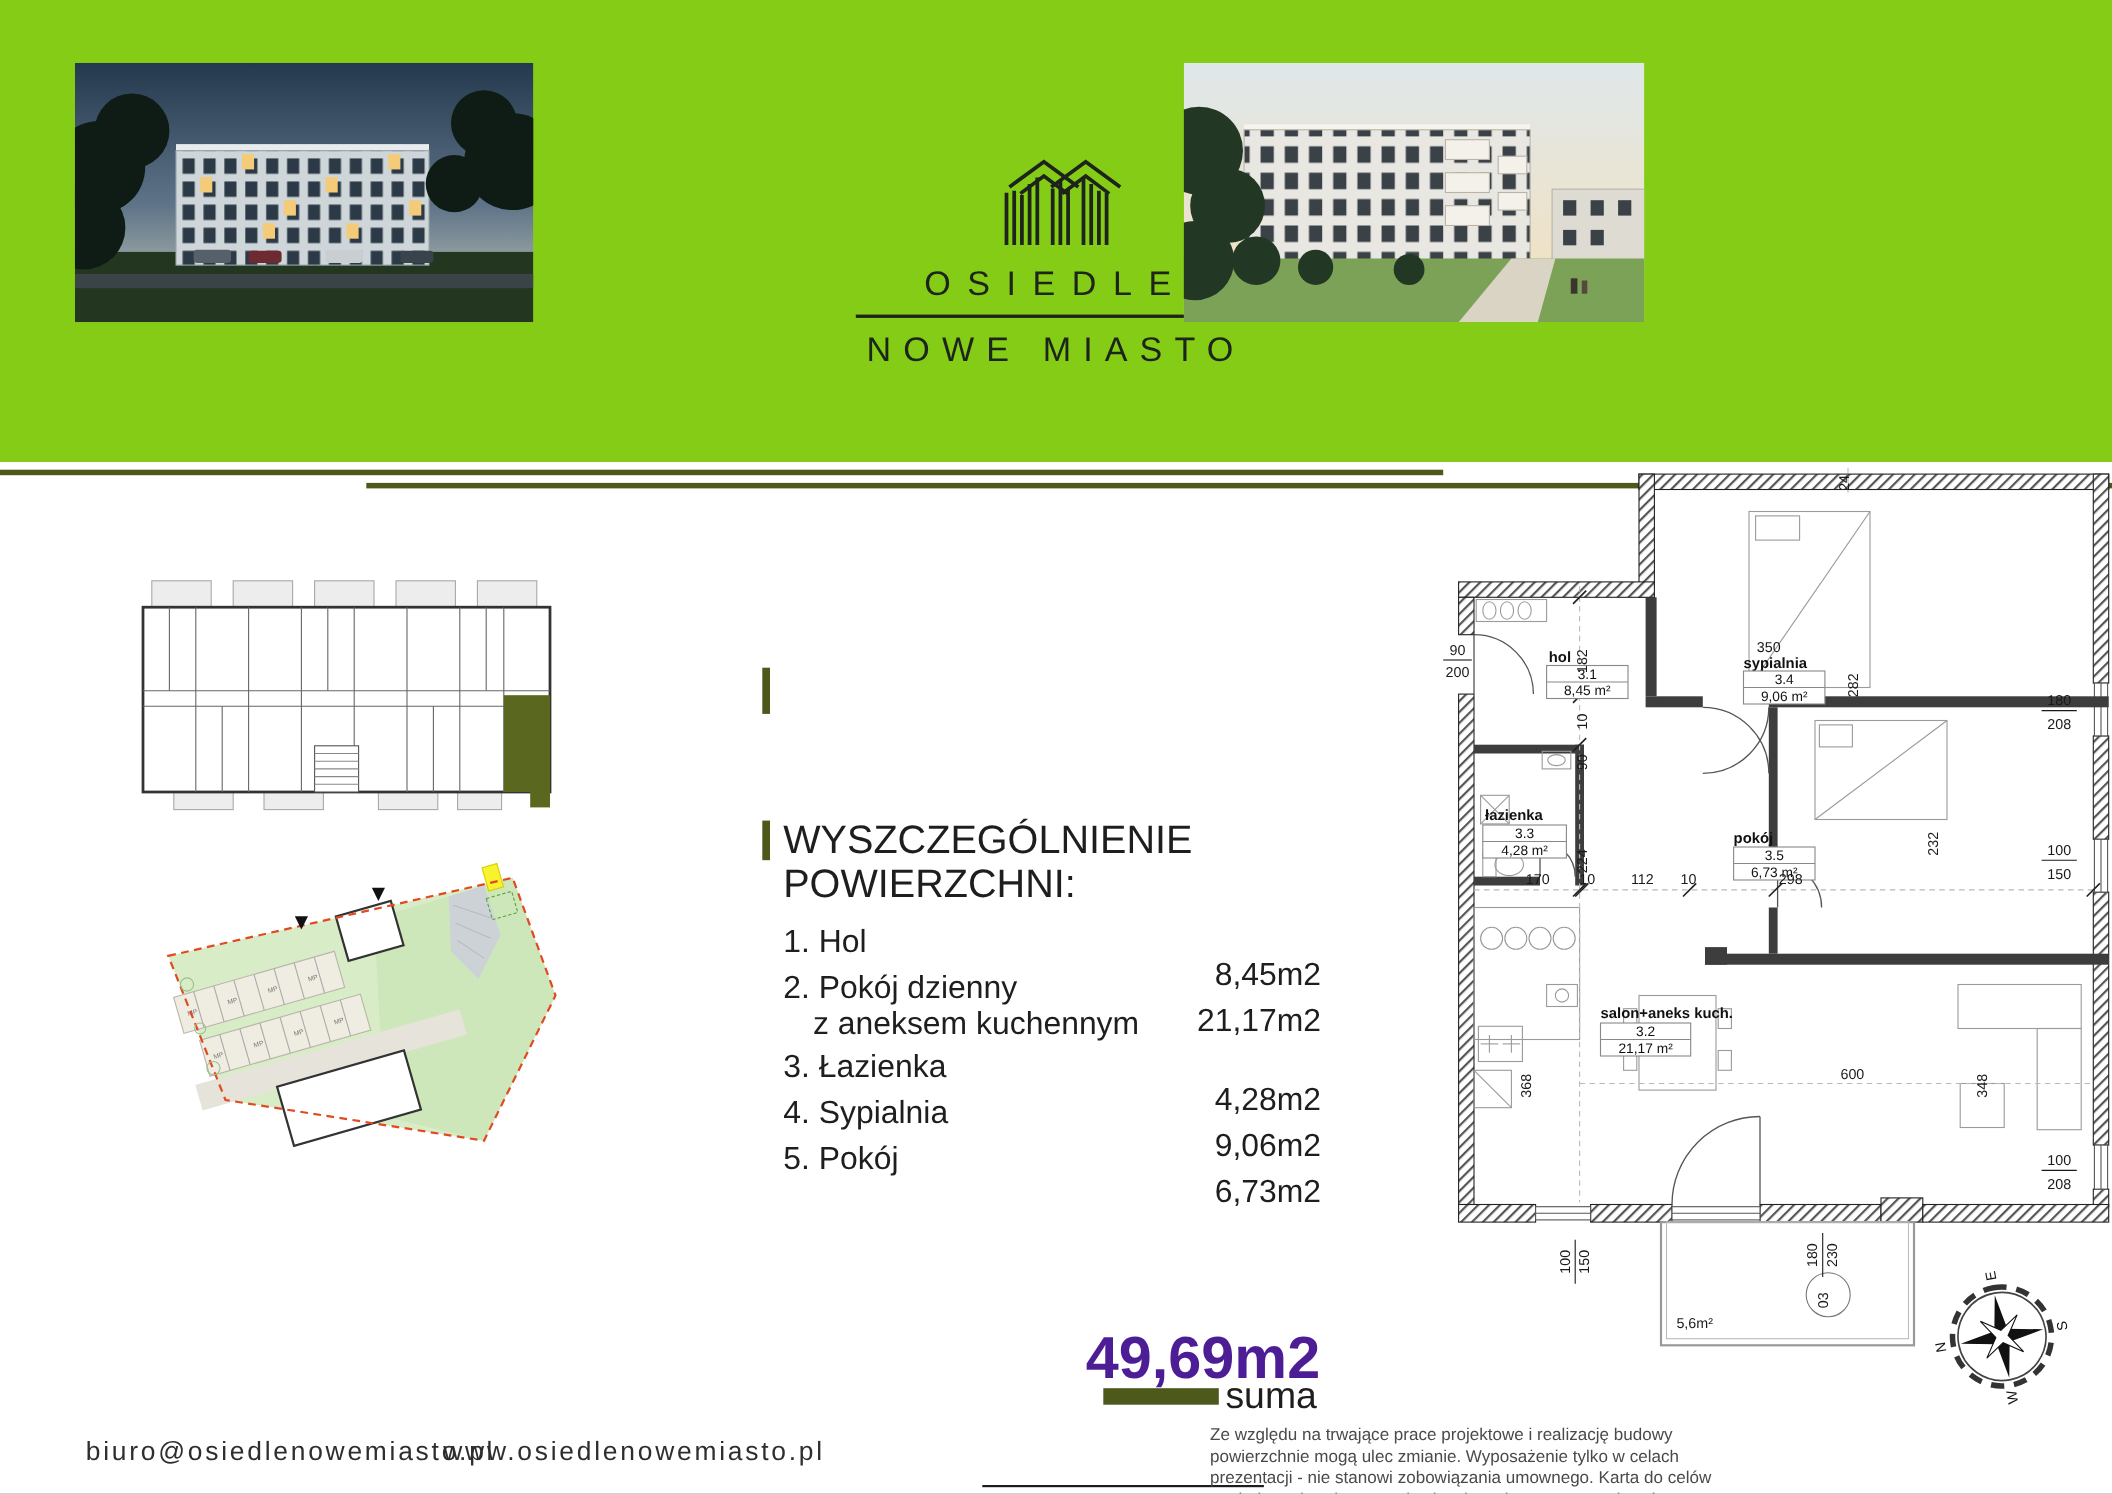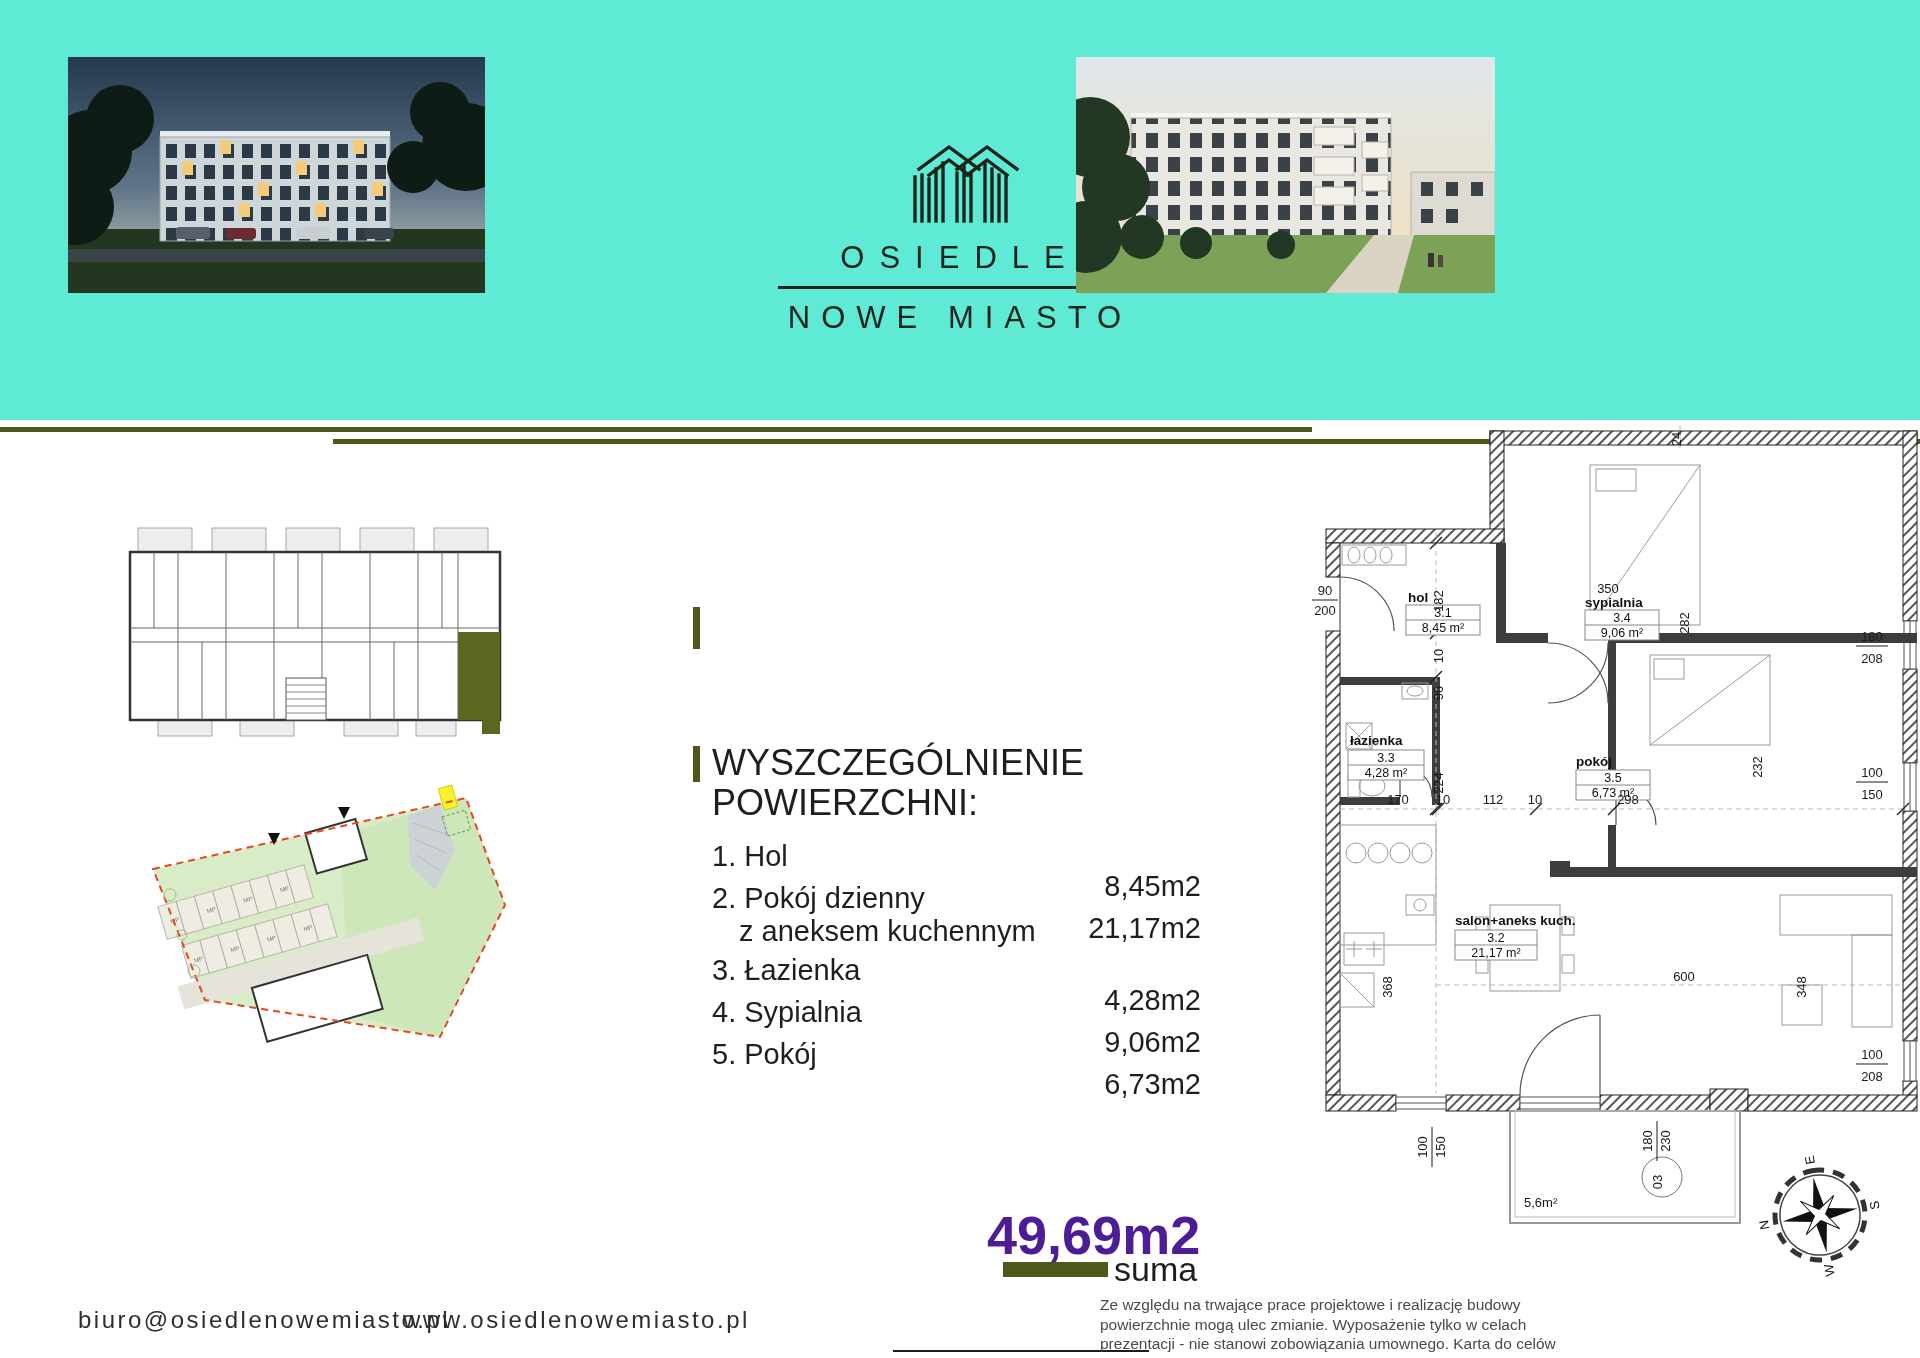--- a/index.html
+++ b/index.html
@@ -1,20 +1,20 @@
 <!DOCTYPE html>
 <html><head>
 <meta charset="utf-8">
 <style>
   html,body{margin:0;padding:0;background:#888;}
   .page{position:relative;width:1920px;height:1358px;background:#fff;overflow:hidden;
         font-family:"Liberation Sans",sans-serif;color:#222;}
   .abs{position:absolute;}
   
-  .header{left:0;top:0;width:1920px;height:420px;background:#5eead4;}
+  .header{left:0;top:0;width:1920px;height:420px;background:#84cc16;}
   .photo{overflow:hidden;}
   .logo-line{color:#1d241c;text-align:center;font-weight:500;}
   .logo-l1{font-size:31px;letter-spacing:15px;}
   .logo-l2{font-size:31px;letter-spacing:11px;}
   .logo-rule{background:#1d241c;height:3px;}
   .sep{background:#4d591b;}
   
   .accent-bar{width:7px;background:#4d591b;}
   .apt-title{font-size:38px;letter-spacing:.5px;color:#1e1e1e;white-space:nowrap;font-weight:400;}
   .section-line{font-size:36px;line-height:40px;color:#1e1e1e;font-weight:400;}

